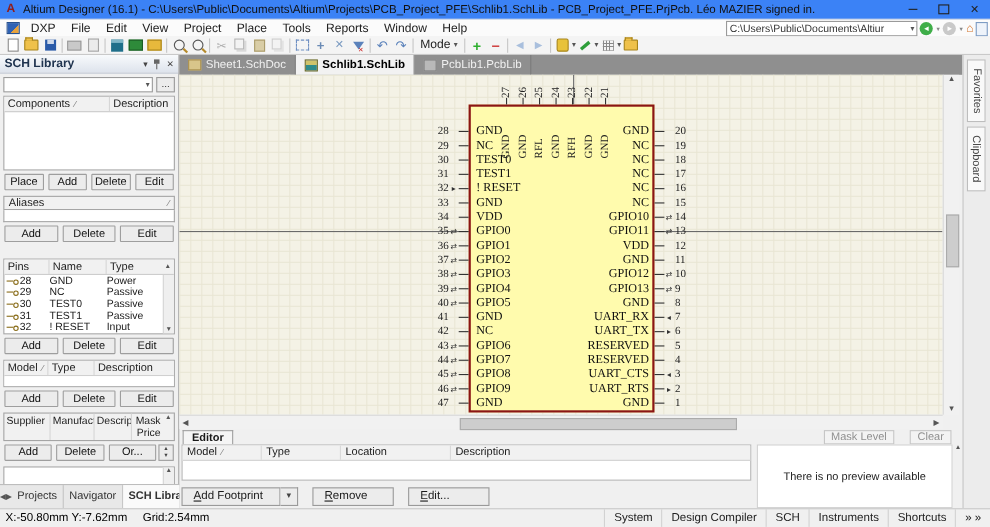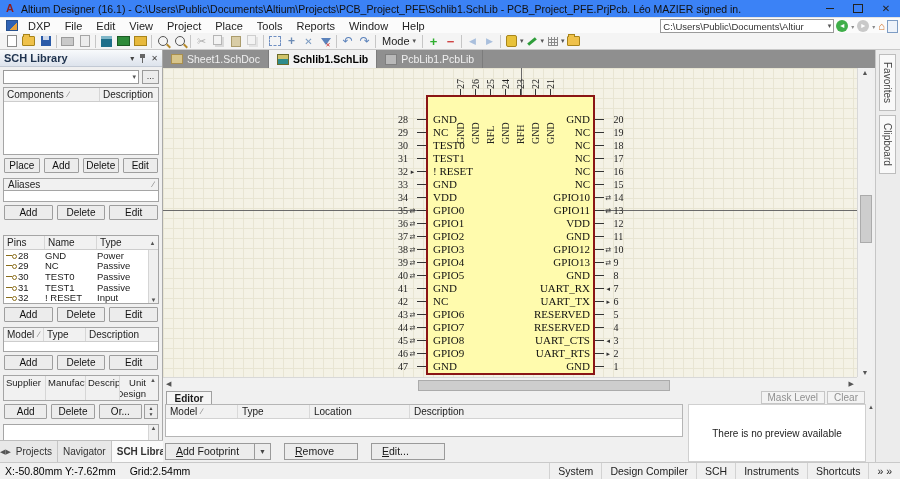--- a/index.html
+++ b/index.html
@@ -149,21 +149,21 @@
   .vscroll{left:857px;top:68px;width:15px;height:309px;background:#f1f1f1;border-left:1px solid #d8d8d8;box-sizing:border-box}
   .vscroll .ar{position:absolute;left:0;width:14px;text-align:center;font-size:7px;color:#555}
   .vthumb{position:absolute;left:2px;top:127px;width:10px;height:46px;background:#cdcdcd;border:1px solid #ababab}
   .hscroll{left:163px;top:377px;width:694px;height:13px;background:#f1f1f1;border-top:1px solid #d8d8d8;box-sizing:border-box}
   .hscroll .ar{position:absolute;top:0;height:12px;display:flex;align-items:center;font-size:7px;color:#555;padding:0 3px}
   .hthumb{position:absolute;left:255px;top:2px;width:250px;height:9px;background:#cdcdcd;border:1px solid #ababab}
   
   .edrow{left:163px;top:390px;width:712px;height:14px;display:flex;align-items:flex-end;box-sizing:border-box}
   .edtab{margin-left:3px;width:46px;height:13px;background:#f5f5f5;border:1px solid #a0a0a0;border-bottom:none;
          font-size:10px;font-weight:bold;text-align:center;line-height:13px;box-sizing:border-box}
-  .maskbtns{margin-left:auto;display:flex;gap:2px;padding-right:10px}
+  .maskbtns{margin-left:auto;display:flex;gap:14px;padding-right:10px}
   .maskbtn{padding:0 6px;height:13px;line-height:12px;font-size:10px;color:#8f8f8f;background:#f3f3f3;border:1px solid #c6c6c6;box-sizing:border-box}
   .modeltable{left:165px;top:404px;width:518px;height:33px;background:#fff;border:1px solid #b5b5b5;box-sizing:border-box}
   .mth{display:flex;height:13px;background:#f1f1f1;border-bottom:1px solid #d2d2d2;font-size:10px;align-items:center}
   .mth .c{padding:0 4px;border-right:1px solid #d9d9d9;height:100%;display:flex;align-items:center;box-sizing:border-box}
   .preview{left:688px;top:404px;width:178px;height:58px;background:#fff;border:1px solid #d0d0d0;
            display:flex;align-items:center;justify-content:center;font-size:10px;color:#222;box-sizing:border-box}
   .pvscroll{left:866px;top:404px;width:10px;height:58px;font-size:6px;color:#555;text-align:center}
   .fbtns{left:165px;top:443px;display:flex;gap:13px;align-items:center}
   .fbtn{height:17px;line-height:15px;background:#ececec;border:1px solid #9a9a9a;font-size:10.5px;
         box-sizing:border-box;padding:0 10px;display:inline-block}
@@ -444,21 +444,21 @@
   <span class="btn">Add</span>
       <span class="btn">Delete</span>
       <span class="btn">Edit</span>
     </div>
   <div class="supp-h">
     <span class="c" style="width:42px">Supplier</span>
     <span class="c" style="width:40px">Manufactu</span>
     <span class="c" style="width:34px">
       <span>Descrip</span>
     </span>
-    <span class="c" style="flex:1;border-right:none;justify-content:flex-end;text-align:right">Unit Design</span>
+    <span class="c" style="flex:1;border-right:none;justify-content:flex-end;text-align:right">Mask Price</span>
     <span class="c" style="width:10px;border-right:none;font-size:6px;color:#555">▲</span>
   </div>
   <div class="btnrow">
     <span class="btn">Add</span>
     <span class="btn">Delete</span>
     <span class="btn">Or...</span>
     <span class="spinner">
         <span>▲</span>
         <span>▼</span>
       </span>

